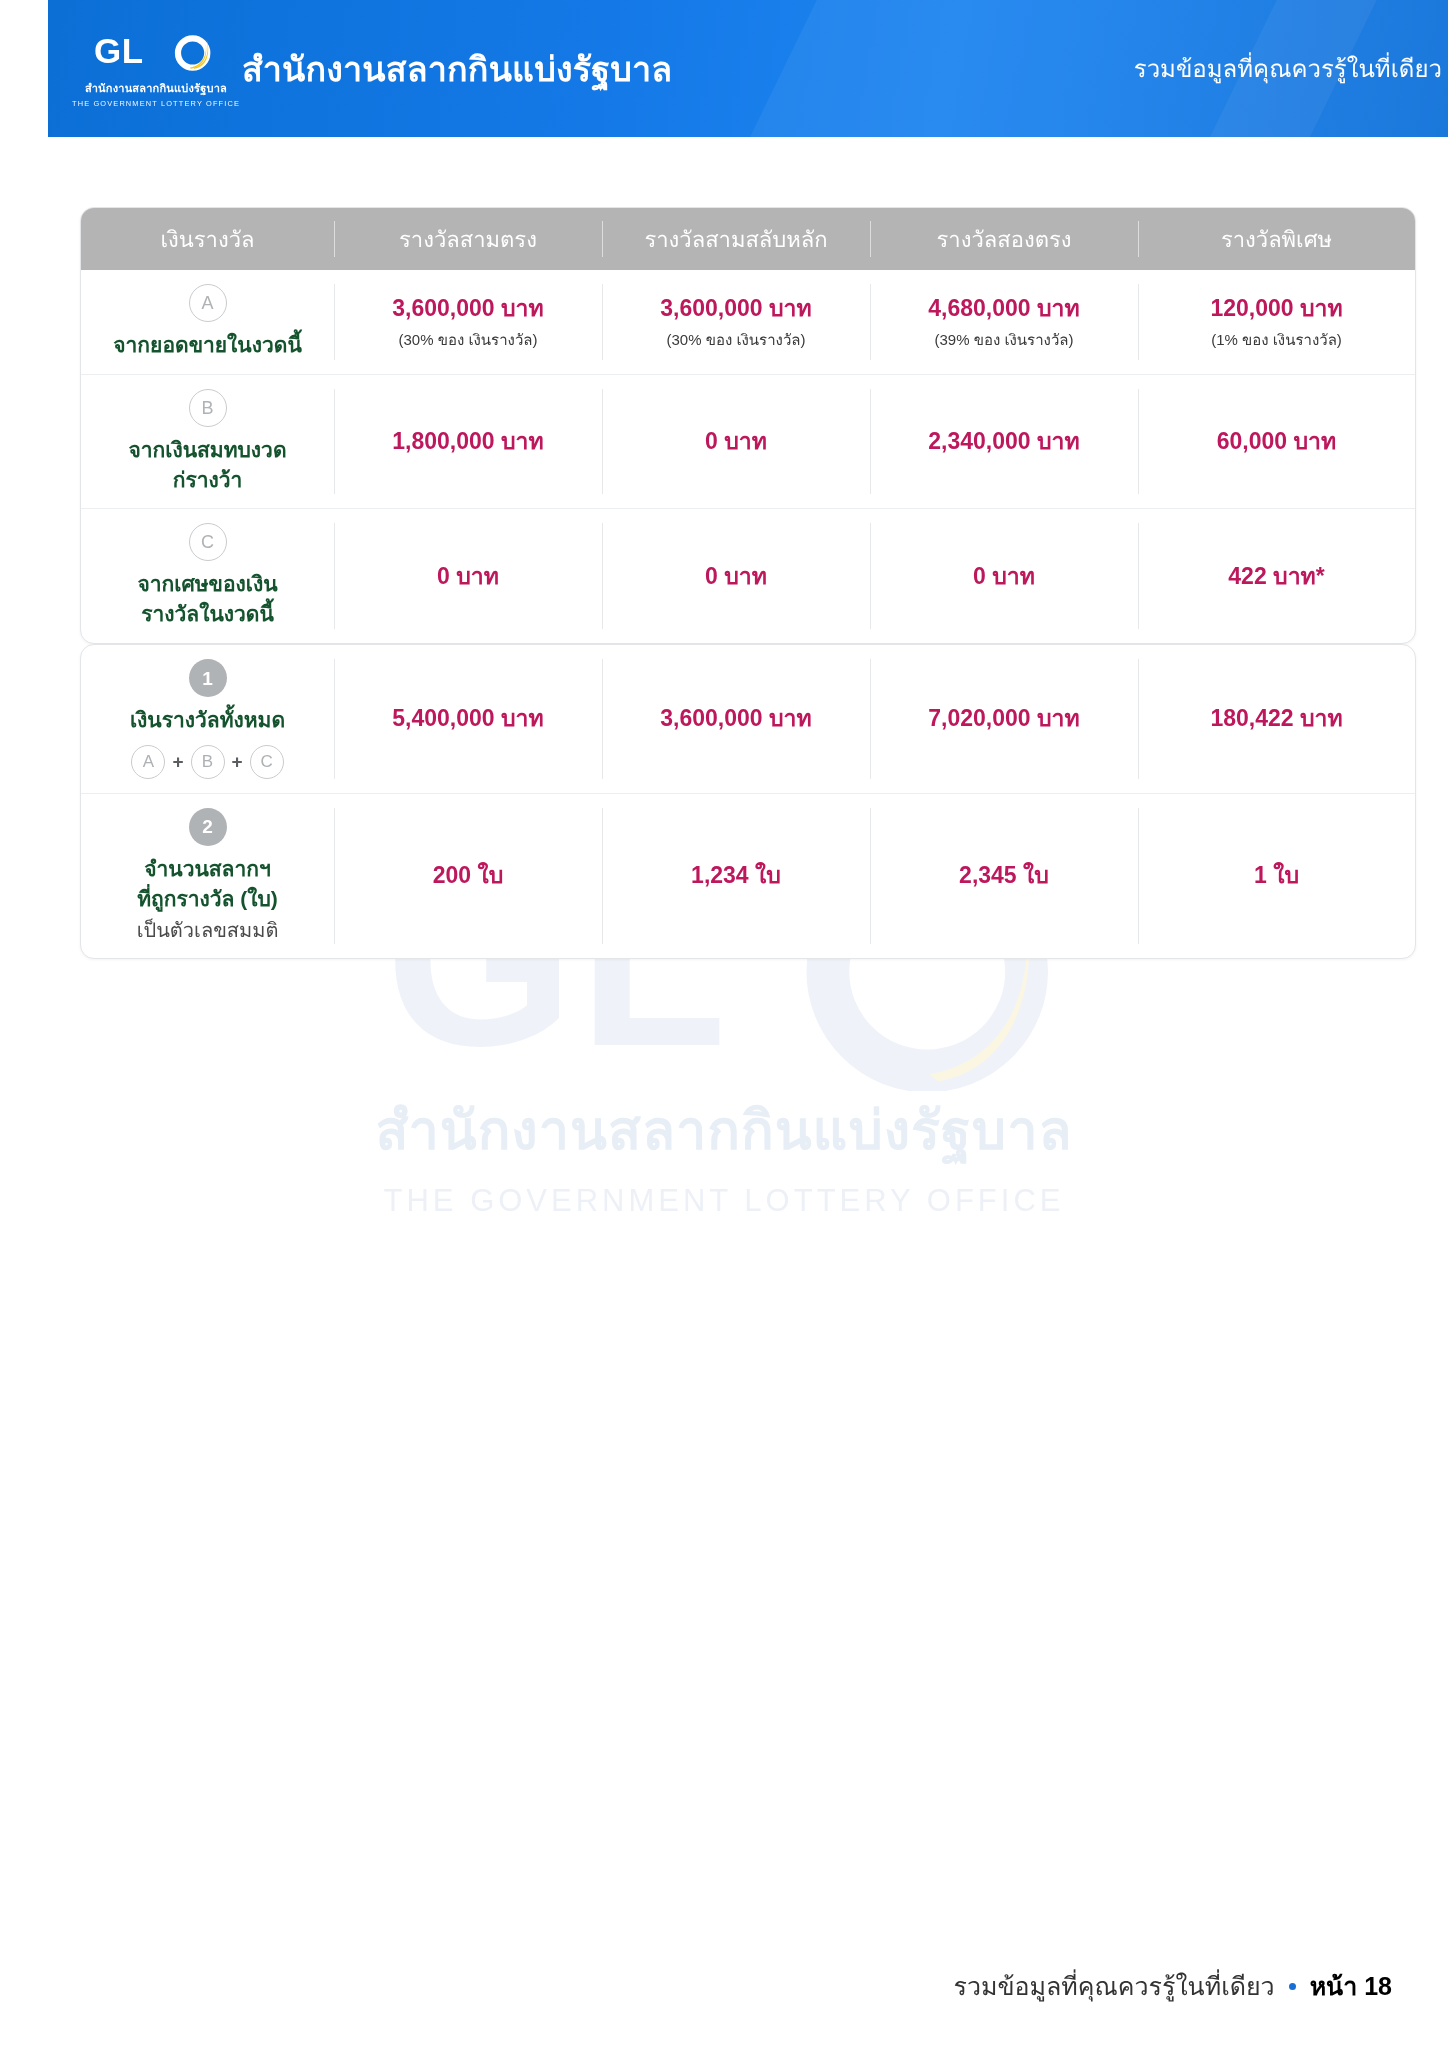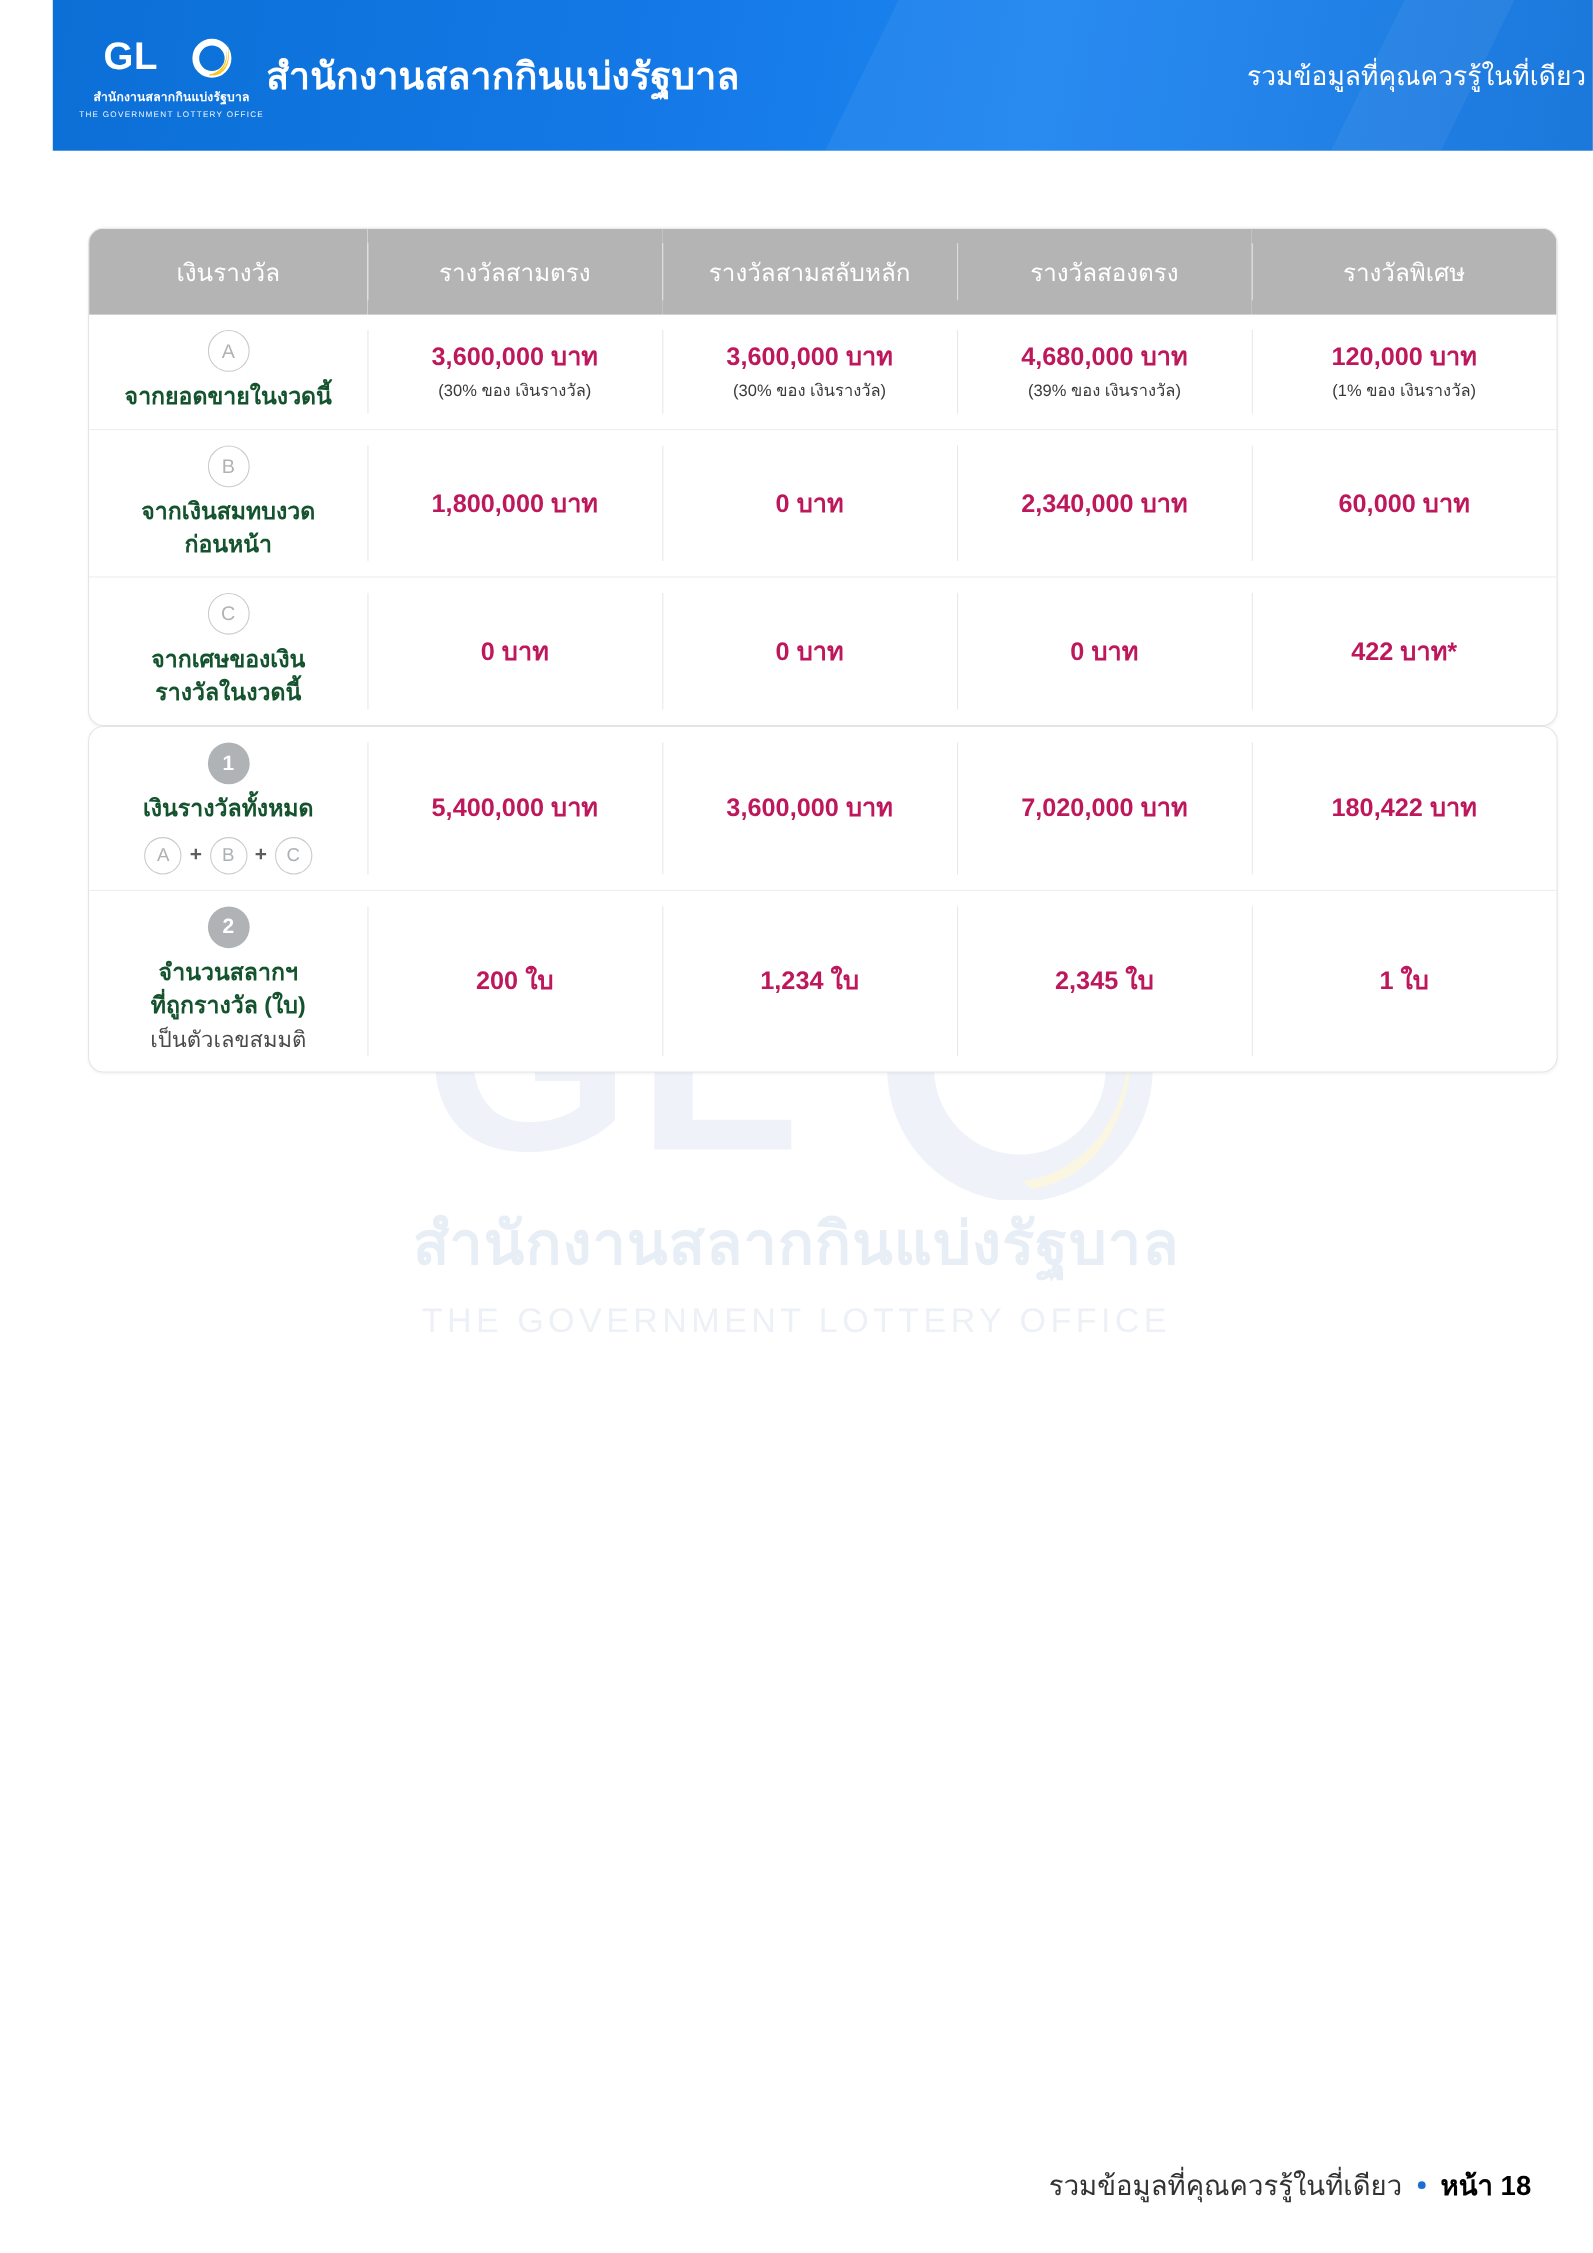--- a/index.html
+++ b/index.html
@@ -155,21 +155,21 @@
   table.grid col.c1 { width: 268px; }
   table.grid col.c2 { width: 268px; }
   table.grid col.c3 { width: 268px; }
   table.grid col.c4 { width: 277px; }
 
   thead th {
     background: #b4b4b4;
     color: #ffffff;
     font-size: 22px;
     font-weight: 400;
-    height: 78px;
+    height: 62px;
     vertical-align: middle;
     text-align: center;
     position: relative;
   }
   thead th + th::before {
     content: "";
     position: absolute;
     left: 0; top: 13px; bottom: 13px;
     width: 1px;
     background: rgba(255,255,255,0.55);
@@ -399,21 +399,21 @@
           <td>
             <div class="val-main">120,000 บาท</div>
             <div class="val-sub">(1% ของ เงินรางวัล)</div>
           </td>
         </tr>
 
         <tr>
           <td class="label-cell">
             <div class="badge-circle">B</div>
             <div class="row-label">จากเงินสมทบงวด</div>
-            <div class="row-label">ก่อนหน้า</div>
+            <div class="row-label">ก่รางว้า</div>
           </td>
           <td>
             <div class="val-main">1,800,000 บาท</div>
           </td>
           <td>
             <div class="val-main">0 บาท</div>
           </td>
           <td>
             <div class="val-main">2,340,000 บาท</div>
           </td>

